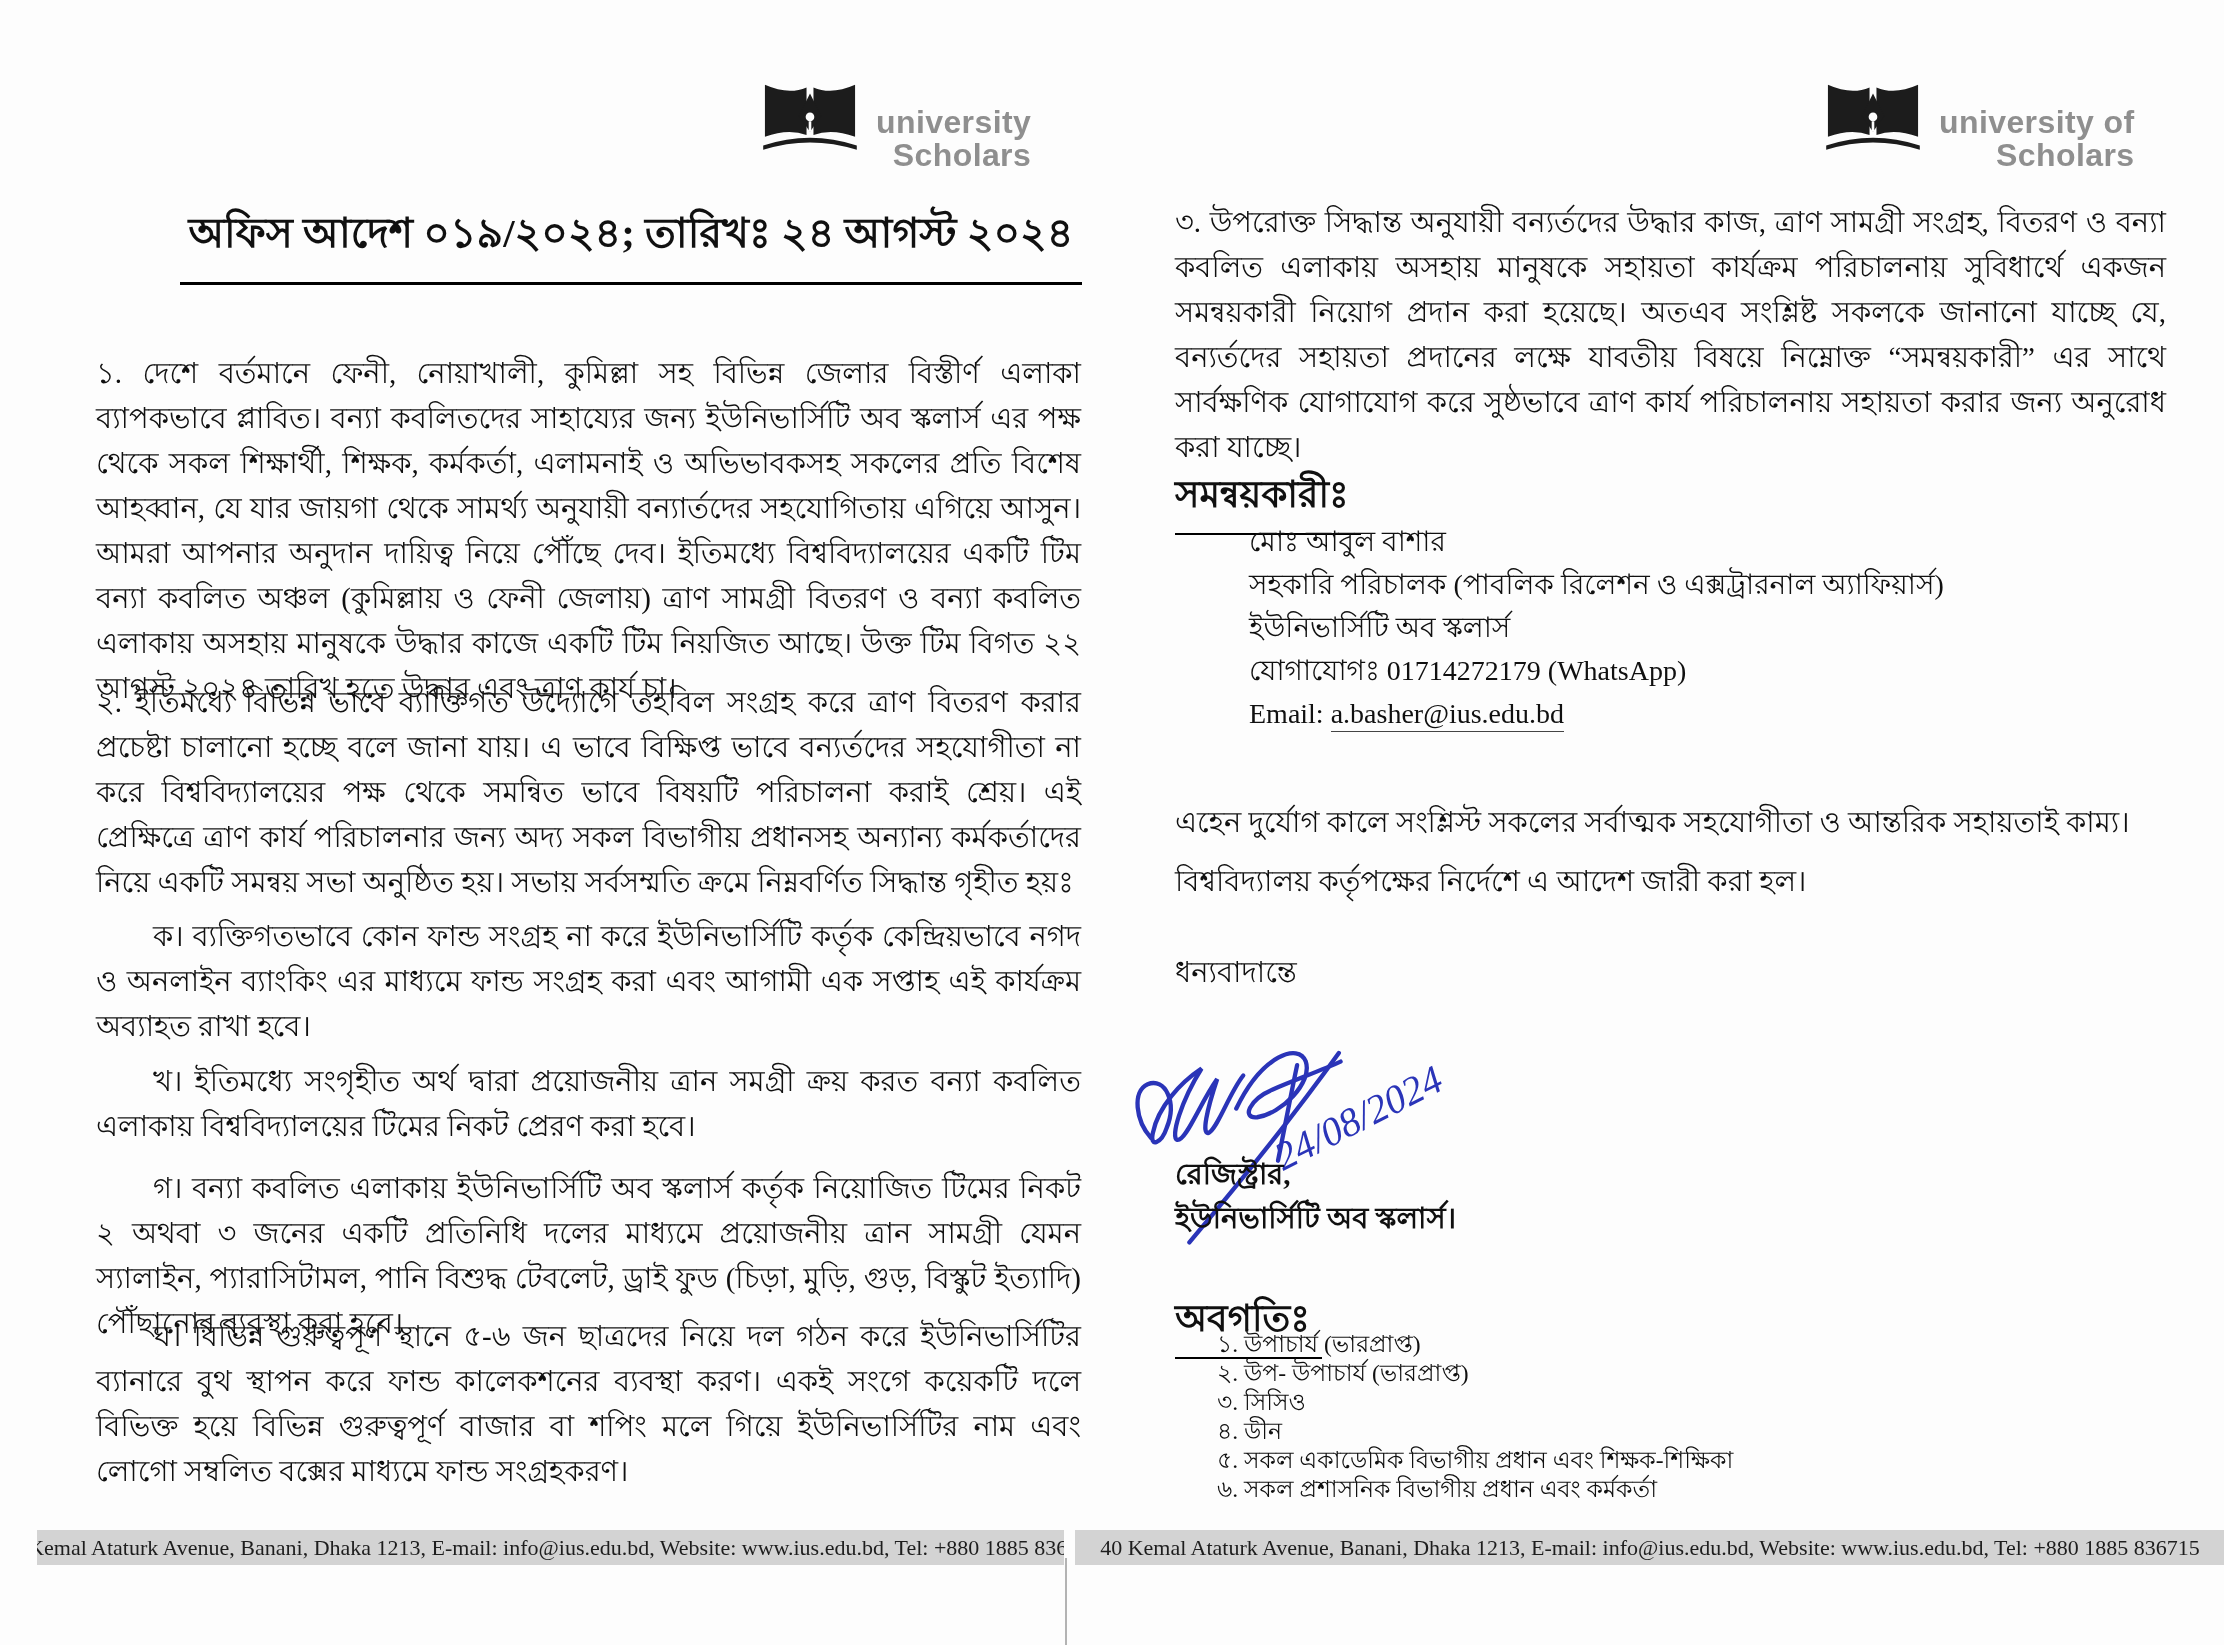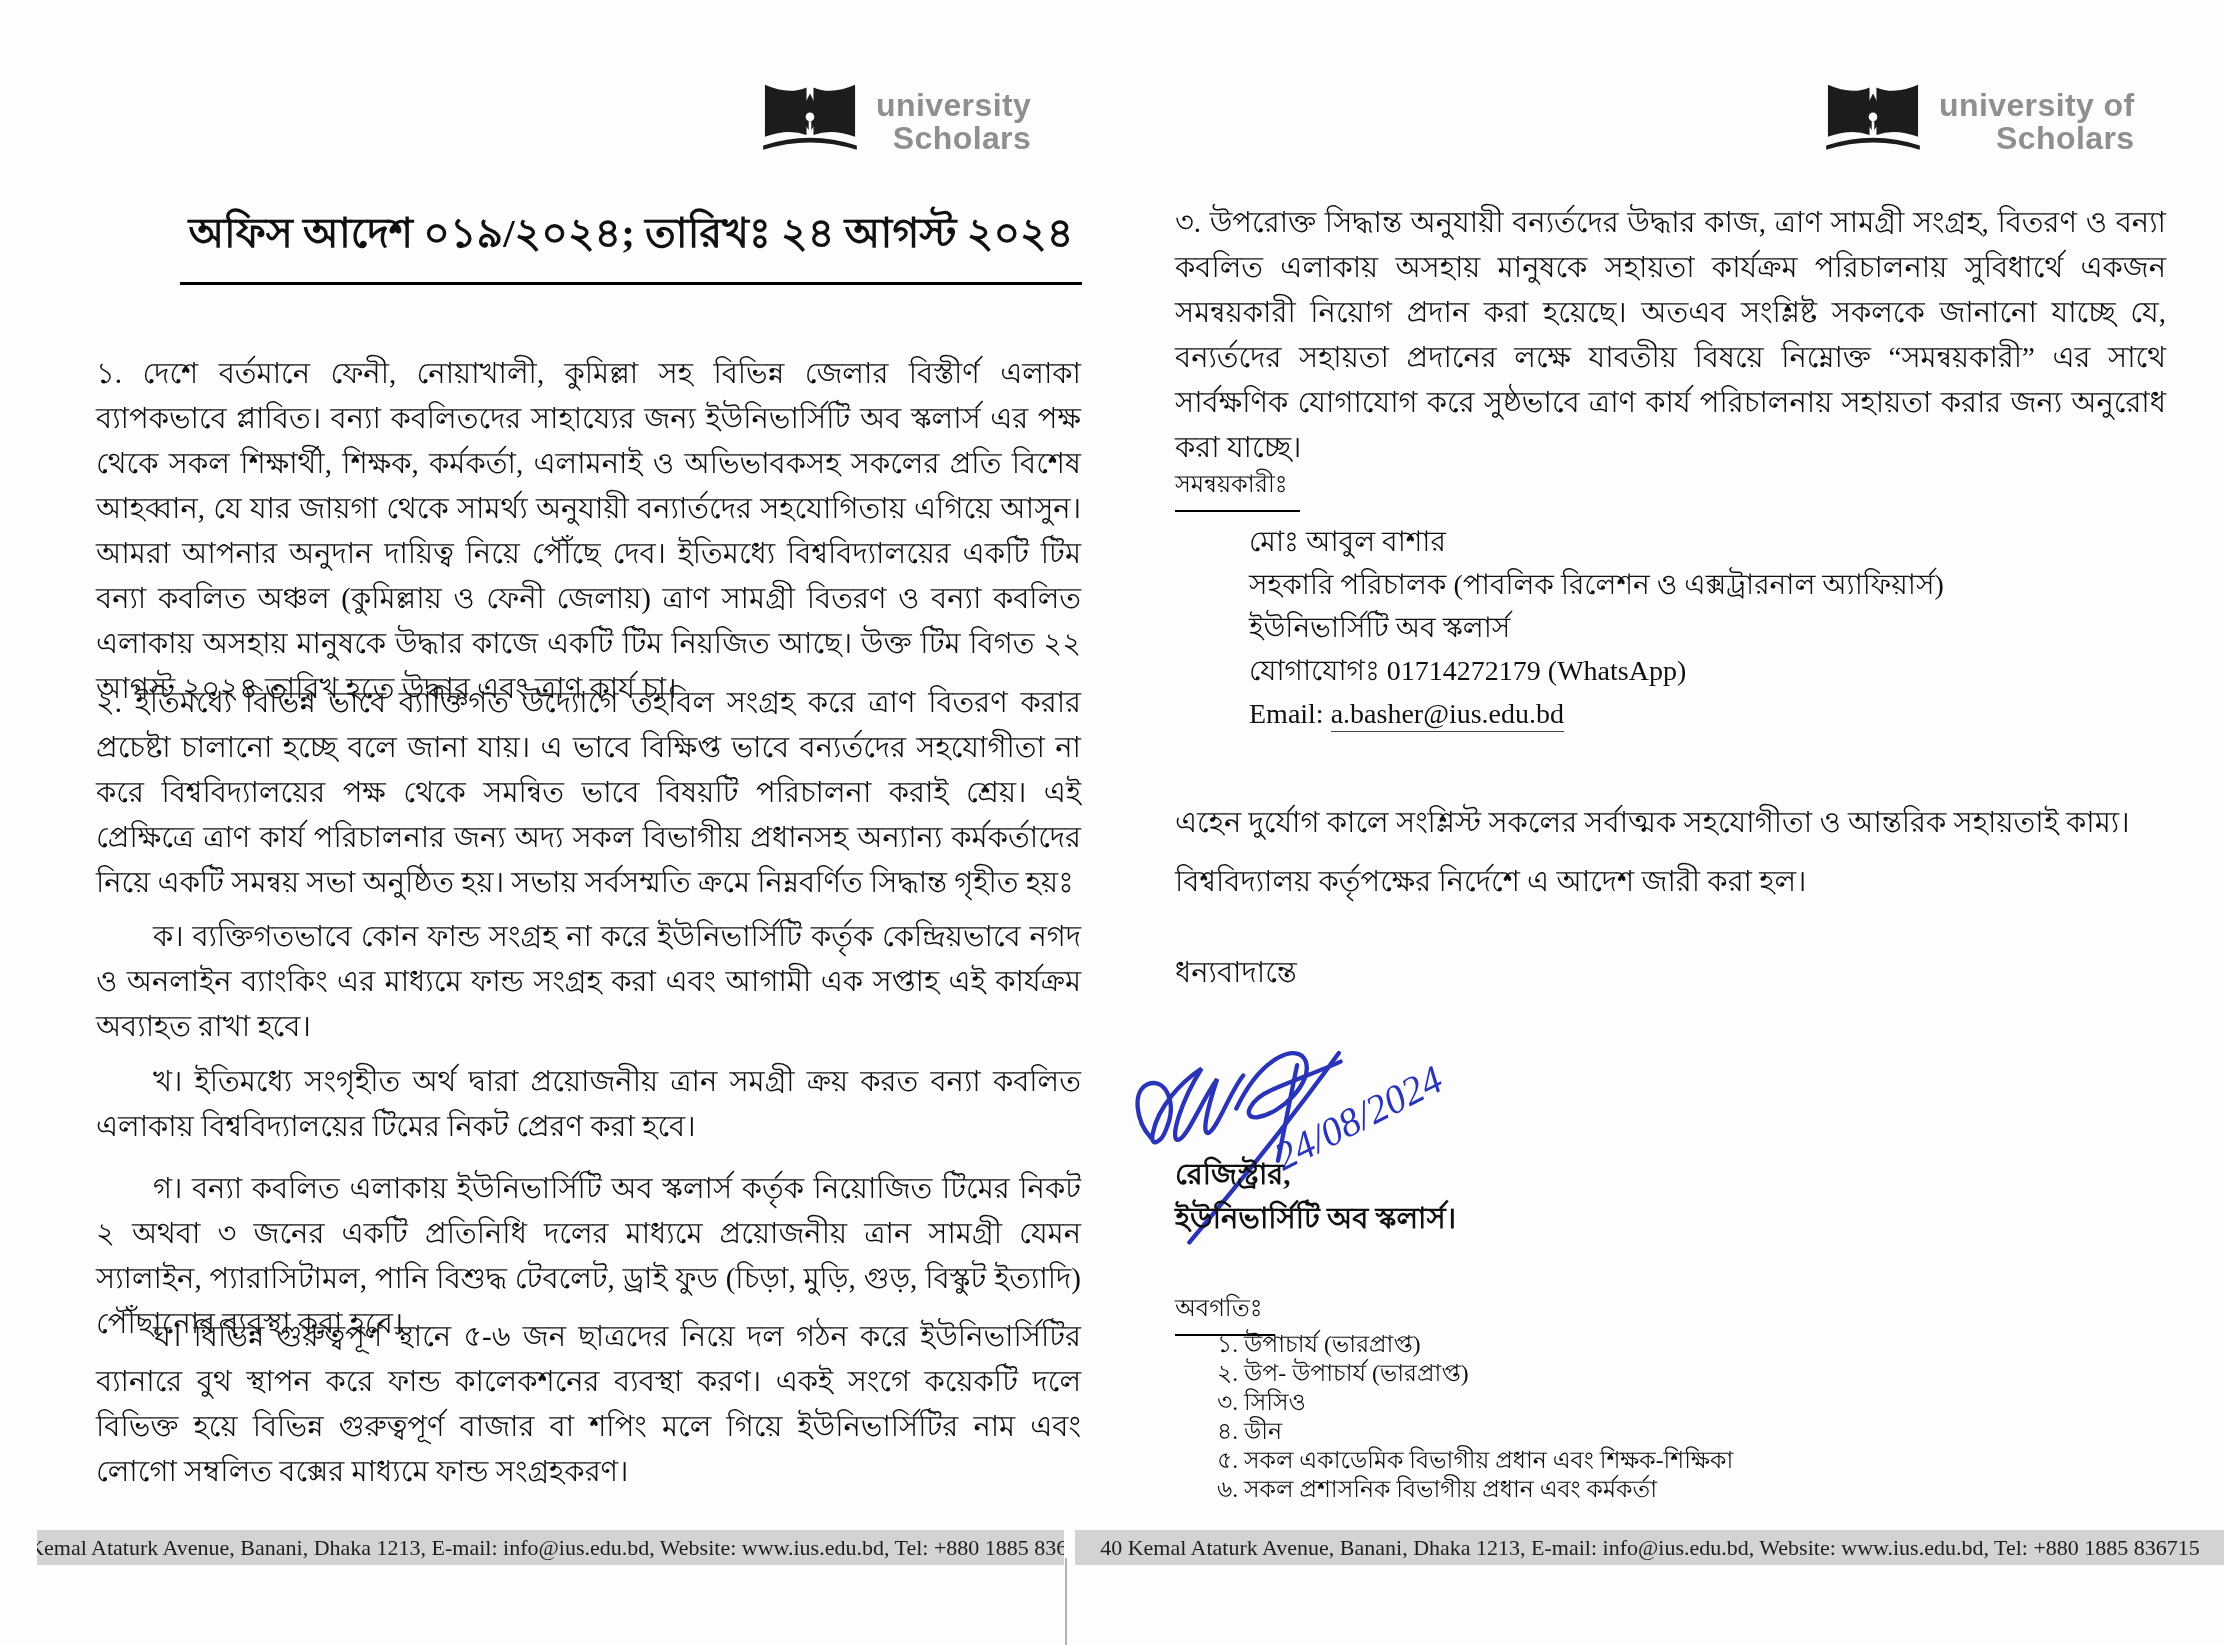--- a/index.html
+++ b/index.html
@@ -3,21 +3,21 @@
 <meta charset="utf-8">
 <style>
   html,body{margin:0;padding:0;background:#9a9a9a;}
   .scan{
     position:relative;width:2225px;height:1645px;background:#fdfdfd;
     font-family:"Liberation Serif",serif;color:#101010;overflow:hidden;
   }
   .abs{position:absolute;}
 
   
-  .logo{display:flex;align-items:center;gap:14px;}
+  .logo{display:flex;align-items:flex-end;gap:14px;}
   .logo-text{
     font-family:"Liberation Sans",sans-serif;font-weight:bold;
     font-size:32px;line-height:33px;color:#8f8f8f;text-align:right;letter-spacing:0.4px;
   }
   .logo-icon{flex:0 0 auto;}
 
   
   .title-wrap{left:96px;width:986px;text-align:center;}
   .title-line{
     display:inline-block;font-weight:bold;
@@ -28,21 +28,21 @@
 
   
   .body-par{
     font-size:29px;line-height:45px;text-align:justify;
   }
   .left-col{left:96px;width:985px;}
   .right-col{left:1175px;width:991px;}
   .indent{text-indent:57px;}
 
   .heading{
-    font-size:24px;font-weight:normal;
+    font-size:37px;font-weight:bold;
   }
   .heading .u{border-bottom:2.6px solid #000;padding-bottom:5.2px;padding-right:12px;display:inline-block;}
 
   .coord-lines{font-size:28px;line-height:43px;}
   .coord-lines .email-u{border-bottom:1.7px solid #444;padding-bottom:1.7px;}
 
   .bold-line{font-size:29px;font-weight:bold;}
 
   .cc-list{font-size:23.5px;line-height:29px;}
 

